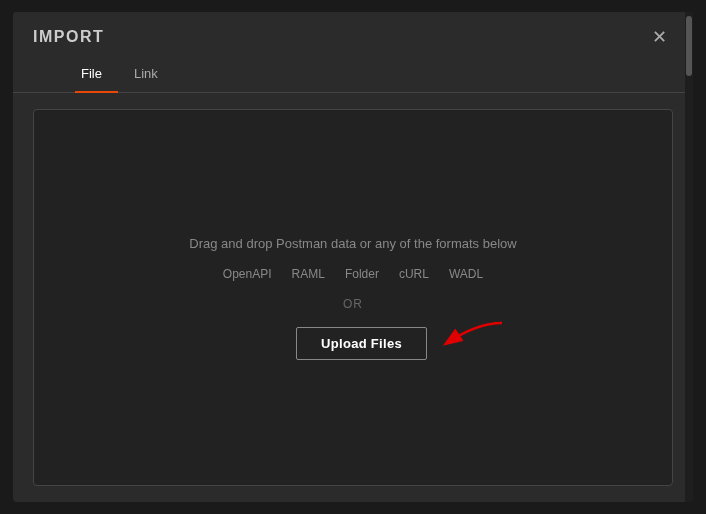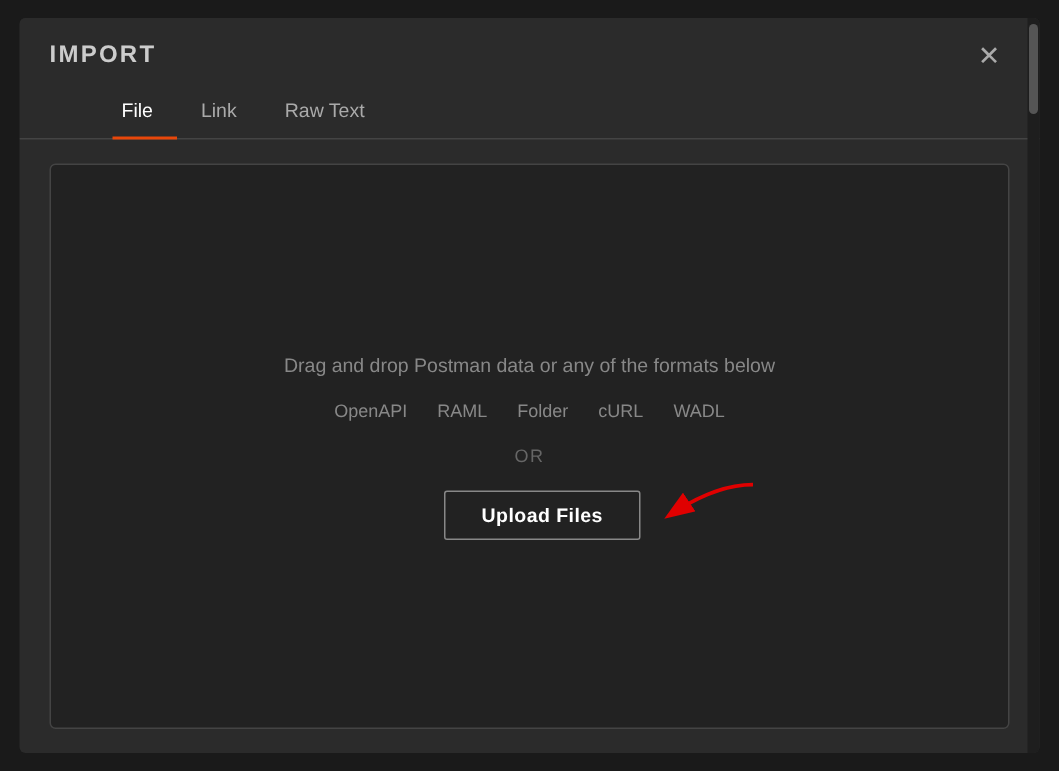--- a/index.html
+++ b/index.html
@@ -177,21 +177,20 @@
 
 <div class="modal">
   <div class="modal-header">
     <span class="modal-title">IMPORT</span>
     <button class="close-btn">✕</button>
   </div>
 
   <div class="tabs">
     <button class="tab active">File</button>
     <button class="tab">Link</button>
-    <button class="tab">Raw Text</button>
   </div>
 
   <div class="modal-content">
     <div class="drop-zone">
       <span class="drop-text">Drag and drop Postman data or any of the formats below</span>
 
       <div class="formats">
         <span class="format-item">OpenAPI</span>
         <span class="format-item">RAML</span>
         <span class="format-item">Folder</span>

